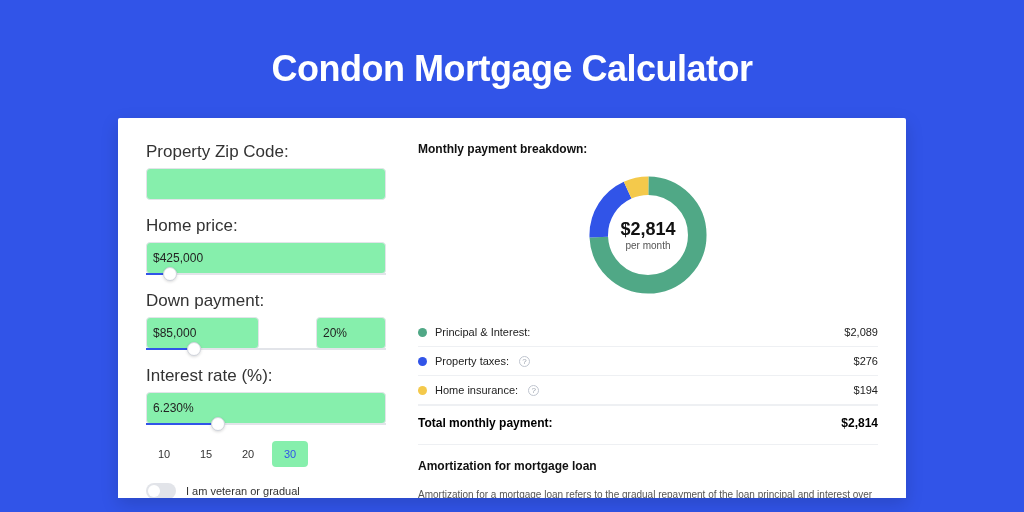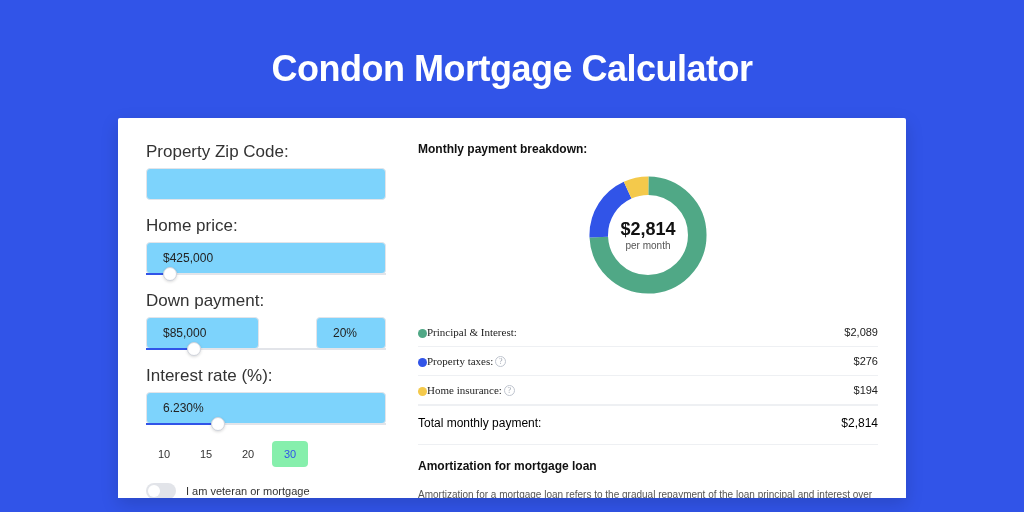--- a/index.html
+++ b/index.html
@@ -35,24 +35,24 @@
     font-size: 17px;
     color: #333;
     margin-bottom: 6px;
     display: block;
   }
   .field {
     width: 100%;
     border: 1px solid #e2e4e9;
     border-radius: 4px;
     height: 32px;
-    padding: 0 16px;
+    padding: 0 6px;
     font-size: 12px;
     color: #222;
-    background: #7dd3fc;
+    background: #86efac;
   }
   .field-group { margin-bottom: 16px; position: relative; }
   .slider-track {
     position: relative;
     height: 2px;
     background: #e2e4e9;
     margin-top: -1px;
   }
   .slider-fill {
     position: absolute;
@@ -130,38 +130,38 @@
   .legend-row {
     display: flex;
     align-items: center;
     justify-content: space-between;
     font-size: 11px;
     padding: 8px 0;
     border-bottom: 1px solid #eef0f3;
     color: #222;
   }
   .legend-row:last-of-type { border-bottom: none; }
-  .legend-left { display: flex; align-items: flex-end; gap: 0; font-family: Liberation Serif, serif; }
+  .legend-left { display: flex; align-items: center; gap: 8px; }
   .swatch { width: 9px; height: 9px; border-radius: 50%; }
   .info-icon {
     width: 11px; height: 11px;
     border: 1px solid #bfc5cf;
     border-radius: 50%;
     font-size: 8px;
     color: #9aa1ad;
     display: inline-flex;
     align-items: center;
     justify-content: center;
     margin-left: 2px;
   }
   .legend-total {
     display: flex;
     justify-content: space-between;
     font-size: 12px;
-    font-weight: 400;
+    font-weight: 700;
     padding: 10px 0 14px;
     border-top: 1px solid #eef0f3;
   }
   .amort {
     border-top: 1px solid #eef0f3;
     padding-top: 14px;
   }
   .amort p {
     font-size: 10px;
     color: #555;
@@ -217,21 +217,21 @@
       <div class="periods">
         <button class="period-btn">10</button>
         <button class="period-btn">15</button>
         <button class="period-btn">20</button>
         <button class="period-btn active">30</button>
       </div>
     </div>
 
     <div class="veteran">
       <div class="toggle"></div>
-      <span>I am veteran or mortgage</span>
+      <span>I am veteran or gradual</span>
     </div>
   </div>
 
   <div class="breakdown">
     <div class="section-title">Monthly payment breakdown:</div>
 
     <div class="donut-wrap">
       <div class="donut">
         <svg viewBox="0 0 42 42">
 

